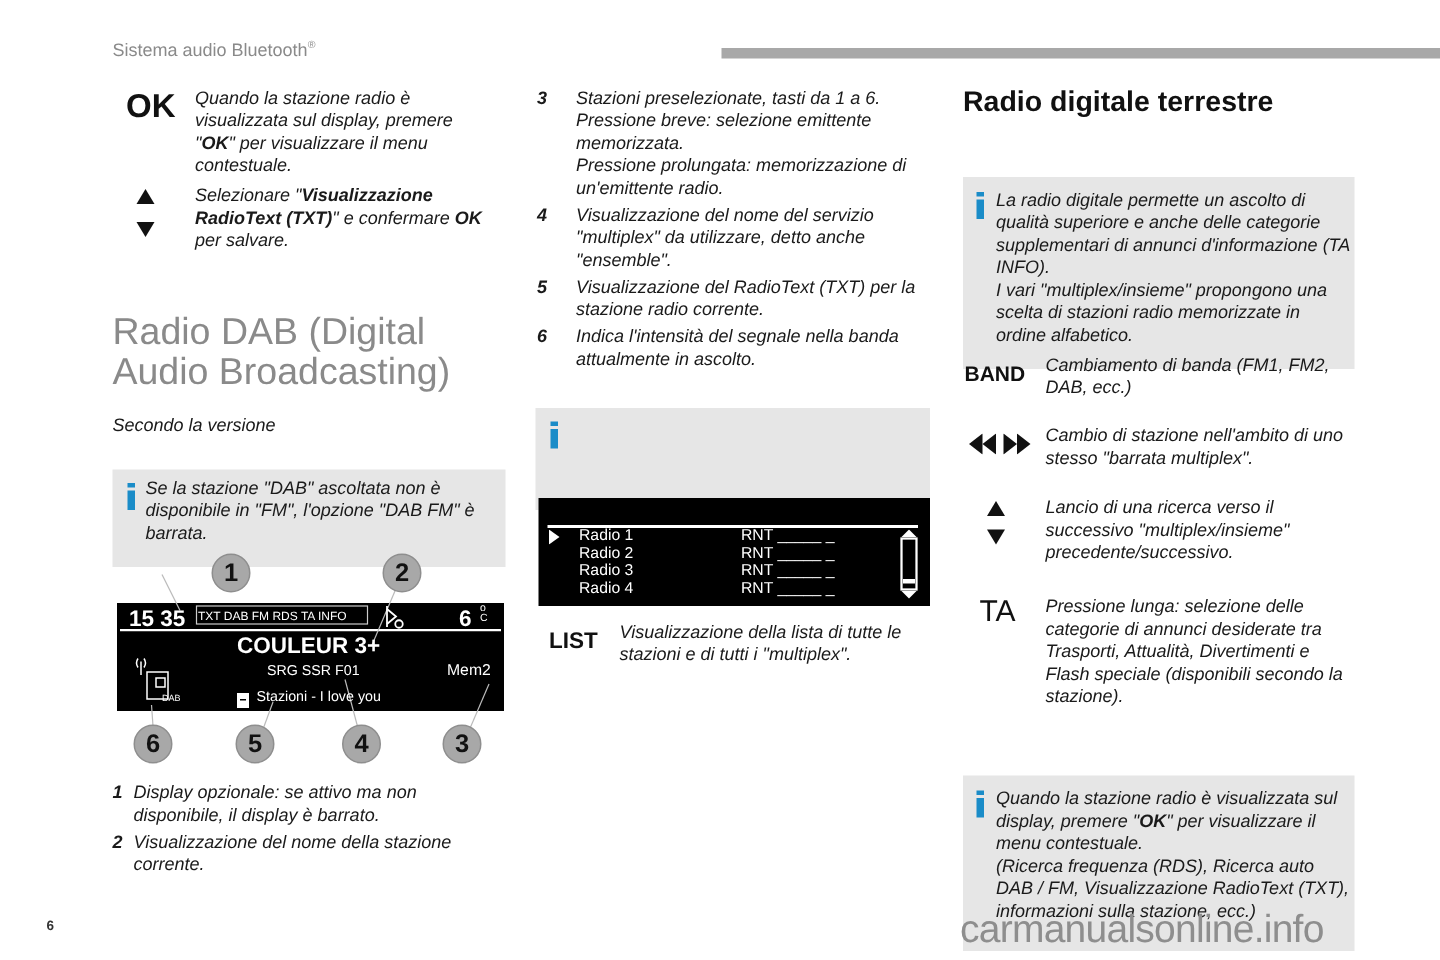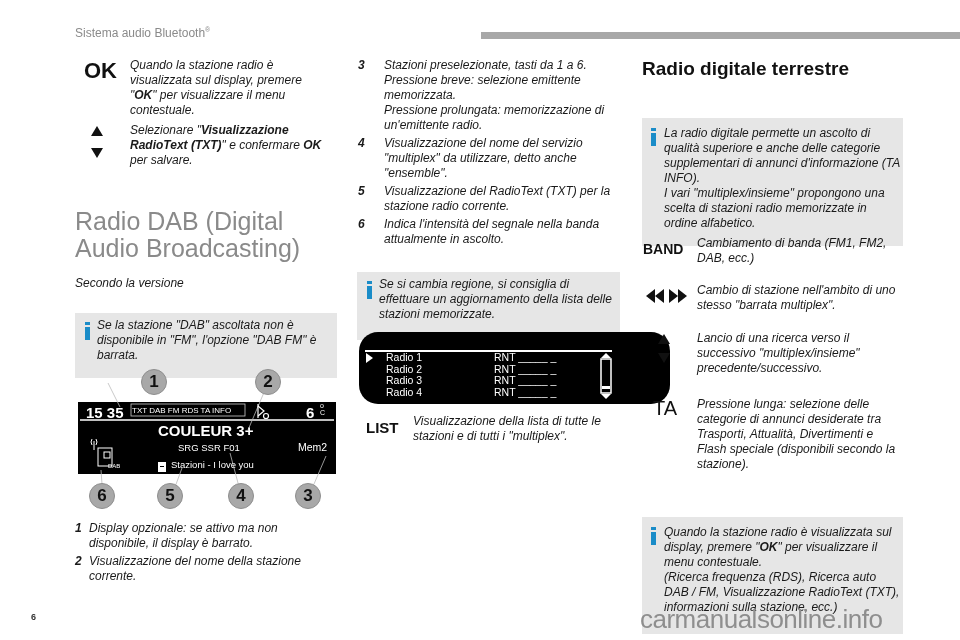--- a/index.html
+++ b/index.html
@@ -133,24 +133,23 @@
       <span class="num" style="width:26px;">6</span>
       <span class="txt">Indica l'intensità del segnale nella banda attualmente in ascolto.</span>
     </div>
 </div>
 
 <div class="abs info-box" style="left:357px;top:247px;width:263px;height:68px;">
   <div class="info-icon" style="left:10px;top:9px;">
       <div class="dot"></div>
       <div class="bar"></div>
     </div>
-  <div class="abs body-text" style="left:22px;top:5px;width:236px;">Se si cambia regione, si consiglia di effettuare un aggiornamento della lista delle stazioni memorizzate.</div>
-</div>
-
-<div class="abs display" style="left:359px;top:332px;width:311px;height:72px;border-radius:19px;">
+</div>
+
+<div class="abs display" style="left:359px;top:332px;width:261px;height:72px;">
   <div class="abs" style="left:6px;top:18px;width:247px;height:1.5px;background:#fff;"></div>
   <svg class="abs" style="left:7px;top:21px;" width="8" height="10">
       <polygon points="0,0 7,5 0,10" fill="#fff"></polygon>
     </svg>
   <div class="abs" style="left:27px;top:20px;font-size:10.5px;line-height:11.5px;">
     <div>Radio 1</div>
     <div>Radio 2</div>
     <div>Radio 3</div>
     <div>Radio 4</div>
   </div>

